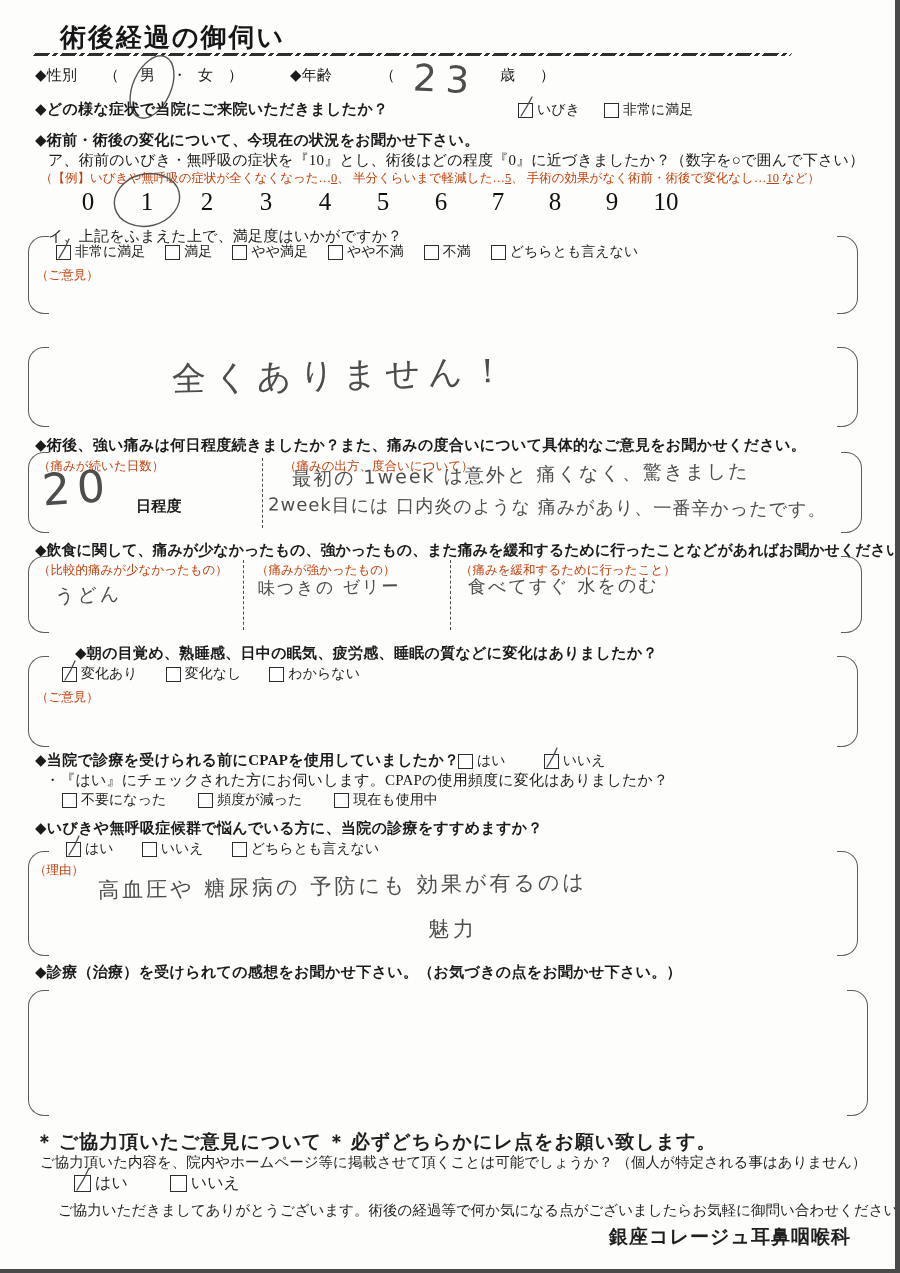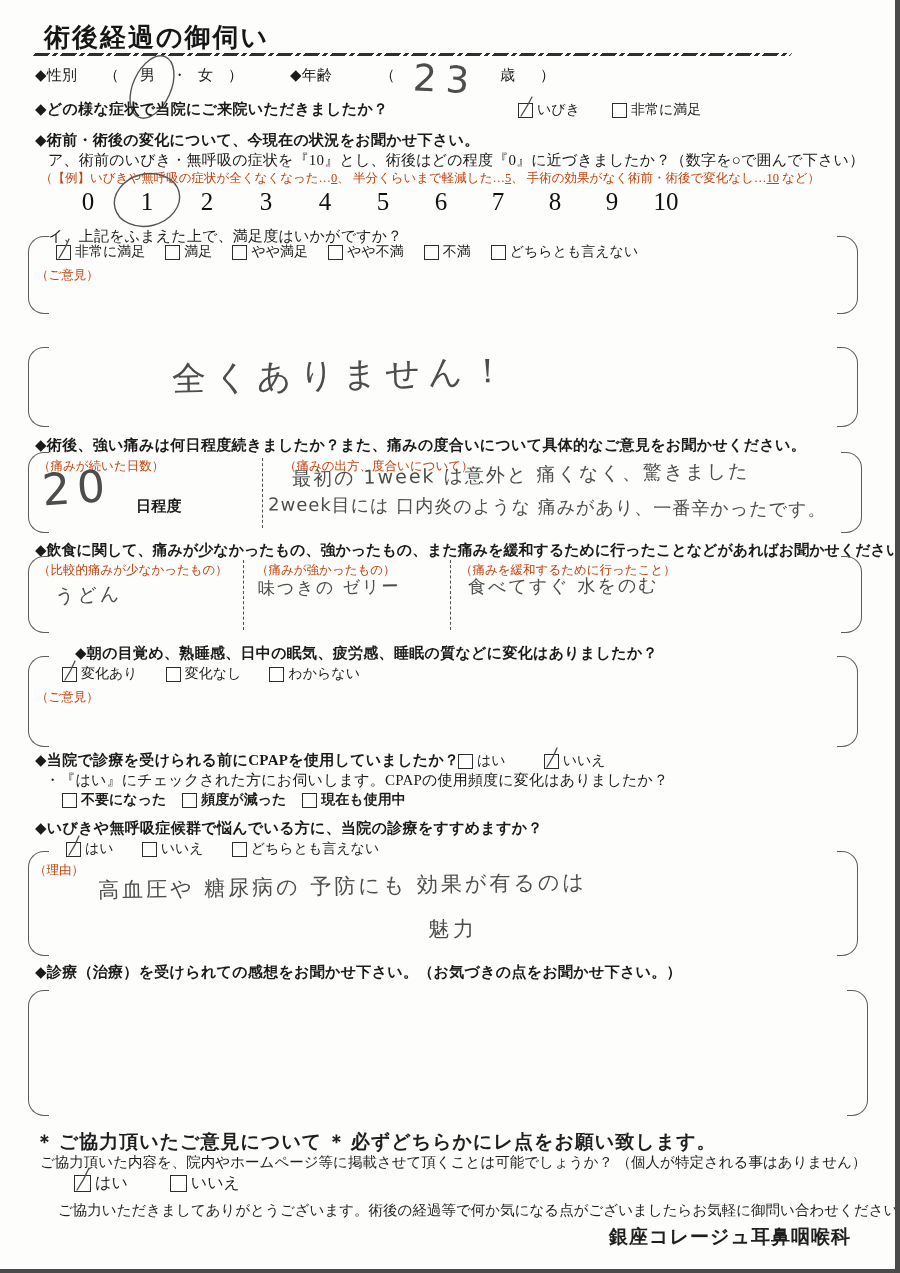--- a/index.html
+++ b/index.html
@@ -40,40 +40,40 @@
   .circ{position:absolute;overflow:visible;}
   .circ ellipse,.circ path{stroke:#555;stroke-width:1.4;fill:none;}
   .scan-right{position:absolute;top:0;right:0;width:5px;height:100%;background:#4a4a4a;}
   .scan-bottom{position:absolute;left:0;bottom:0;width:100%;height:4px;background:#4a4a4a;}
 </style>
 </head>
 <body>
 
 <div class="page">
 
-  <div class="abs title" style="left:44px;top:20px;">術後経過の御伺い</div>
+  <div class="abs title" style="left:60px;top:20px;">術後経過の御伺い</div>
   <div class="dashrule" style="left:34px;top:53px;width:757px;"></div>
 
   <div class="abs h2" style="left:35px;top:66px;text-align:center;">◆性別</div>
   <div class="abs h2" style="left:104px;top:66px;">（</div>
   <div class="abs h2" style="left:140px;top:66px;">男</div>
   <div class="abs h2" style="left:172px;top:66px;">・</div>
   <div class="abs h2" style="left:198px;top:66px;">女</div>
   <div class="abs h2" style="left:228px;top:66px;">）</div>
   <svg class="circ" style="left:118px;top:55px;width:70px;height:75px;">
     <ellipse cx="34" cy="32" rx="19" ry="33" transform="rotate(24 34 32)"></ellipse>
   </svg>
   <div class="abs h2" style="left:290px;top:66px;">◆年齢</div>
   <div class="abs h2" style="left:380px;top:66px;">（</div>
   <div class="hw" style="left:413px;top:58px;font-size:37px;letter-spacing:9px;transform:rotate(3deg);">23</div>
   <div class="abs h2" style="left:500px;top:66px;">歳</div>
   <div class="abs h2" style="left:540px;top:66px;">）</div>
 
   <div class="abs h" style="left:35px;top:100px;">◆どの様な症状で当院にご来院いただきましたか？</div>
-  <div class="optrow" style="left:518px;top:101px;gap:32px;">
+  <div class="optrow" style="left:518px;top:101px;gap:24px;">
     <span class="opt">
       <span class="cb">
         <svg class="tick">
             <path d="M13 -7 Q8 3 2 12"></path>
           </svg>
       </span>
       <span class="olabel">いびき</span>
     </span>
     <span class="opt">
       <span class="cb"></span>
@@ -193,21 +193,21 @@
     <span class="opt">
       <span class="cb">
         <svg class="tick">
             <path d="M12 -7 Q8 3 2 12"></path>
           </svg>
       </span>
       <span class="olabel">いいえ</span>
     </span>
   </div>
   <div class="abs h2" style="left:45px;top:771px;">・『はい』にチェックされた方にお伺いします。CPAPの使用頻度に変化はありましたか？</div>
-  <div class="optrow" style="left:62px;top:791px;gap:16px;font-weight:bold;">
+  <div class="optrow" style="left:62px;top:791px;gap:32px;">
     <span class="opt">
       <span class="cb"></span>
       <span class="olabel">不要になった</span>
     </span>
     <span class="opt">
       <span class="cb"></span>
       <span class="olabel">頻度が減った</span>
     </span>
     <span class="opt">
       <span class="cb"></span>

